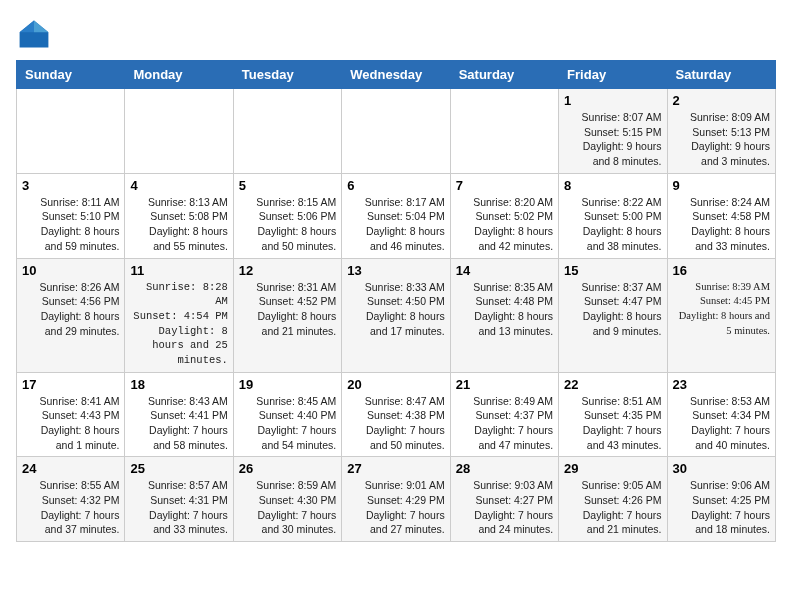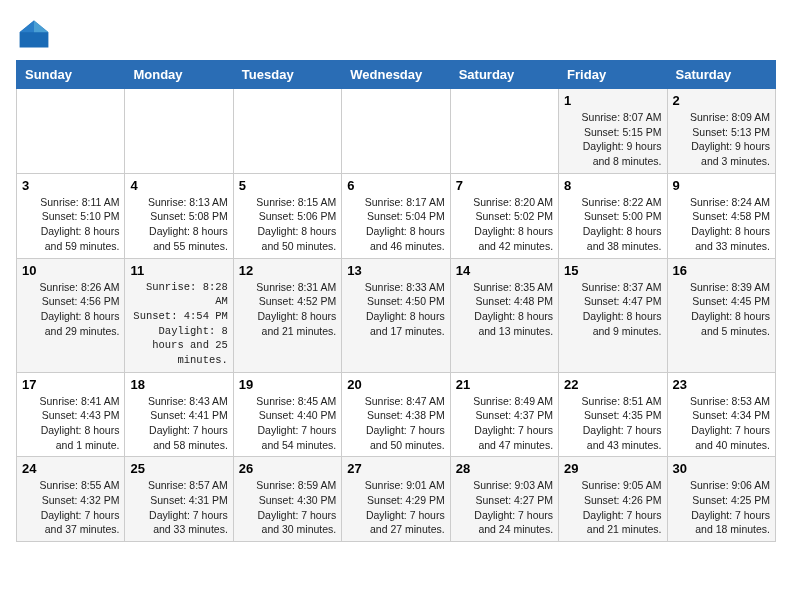--- a/index.html
+++ b/index.html
@@ -206,21 +206,21 @@
 Daylight: 8 hours and 13 minutes.</div>
         </td>
         <td>
           <span class="day-number">15</span>
           <div class="day-info" style="white-space: pre-line;">Sunrise: 8:37 AM
 Sunset: 4:47 PM
 Daylight: 8 hours and 9 minutes.</div>
         </td>
         <td>
           <span class="day-number">16</span>
-          <div class="day-info" style="white-space: pre-line;">Sunrise: 8:39 AM
+          <div class="day-info" style="white-space: pre-line; font-family: Liberation Serif, serif;">Sunrise: 8:39 AM
 Sunset: 4:45 PM
 Daylight: 8 hours and 5 minutes.</div>
         </td>
       </tr>
       <tr>
         <td>
           <span class="day-number">17</span>
           <div class="day-info" style="white-space: pre-line;">Sunrise: 8:41 AM
 Sunset: 4:43 PM
 Daylight: 8 hours and 1 minute.</div>

